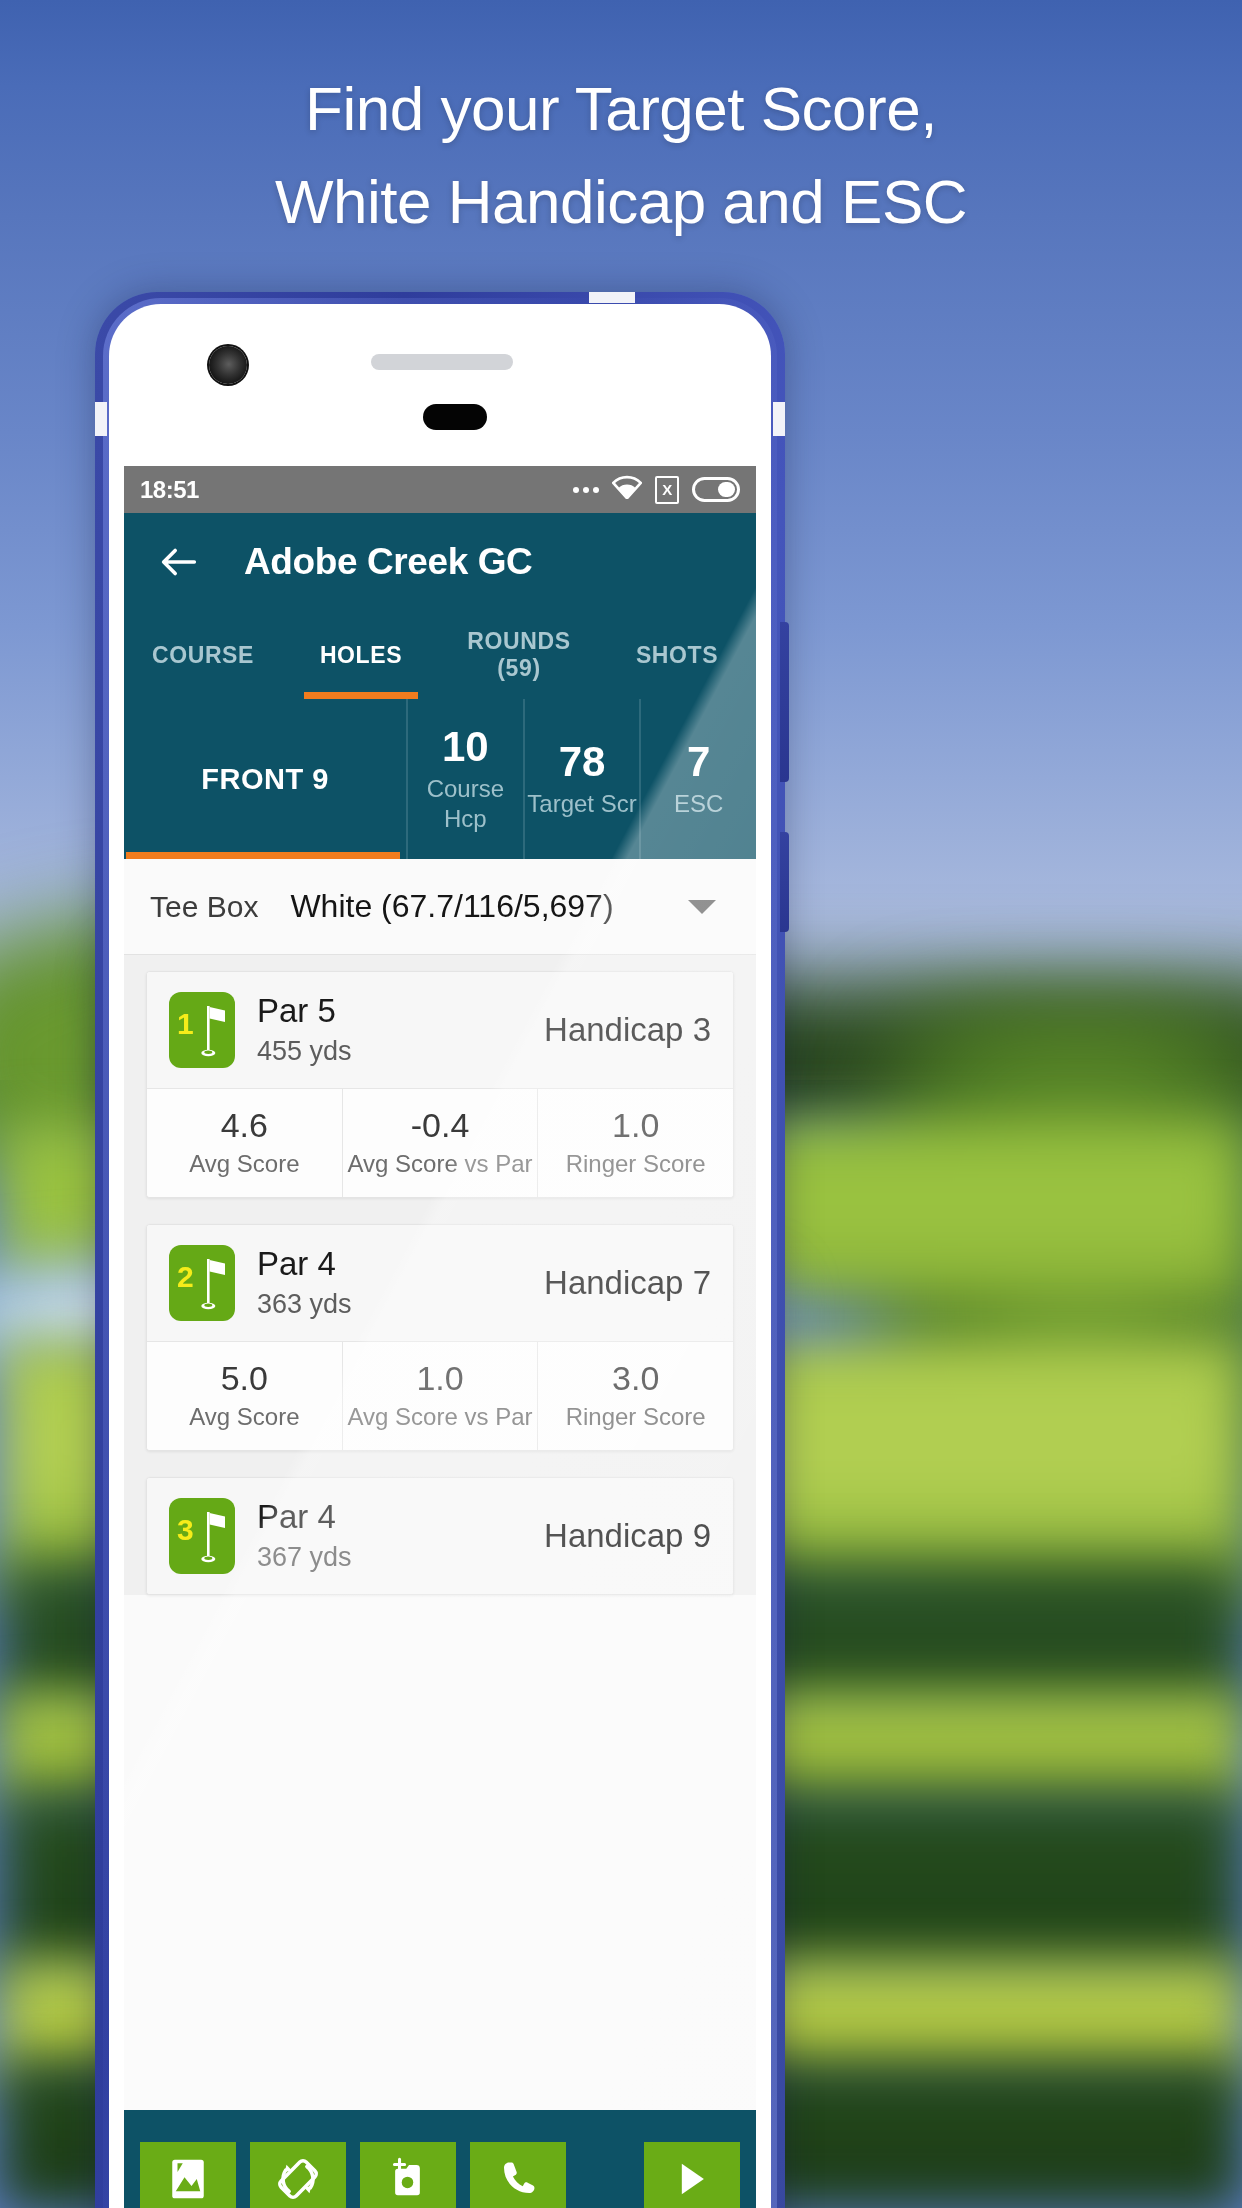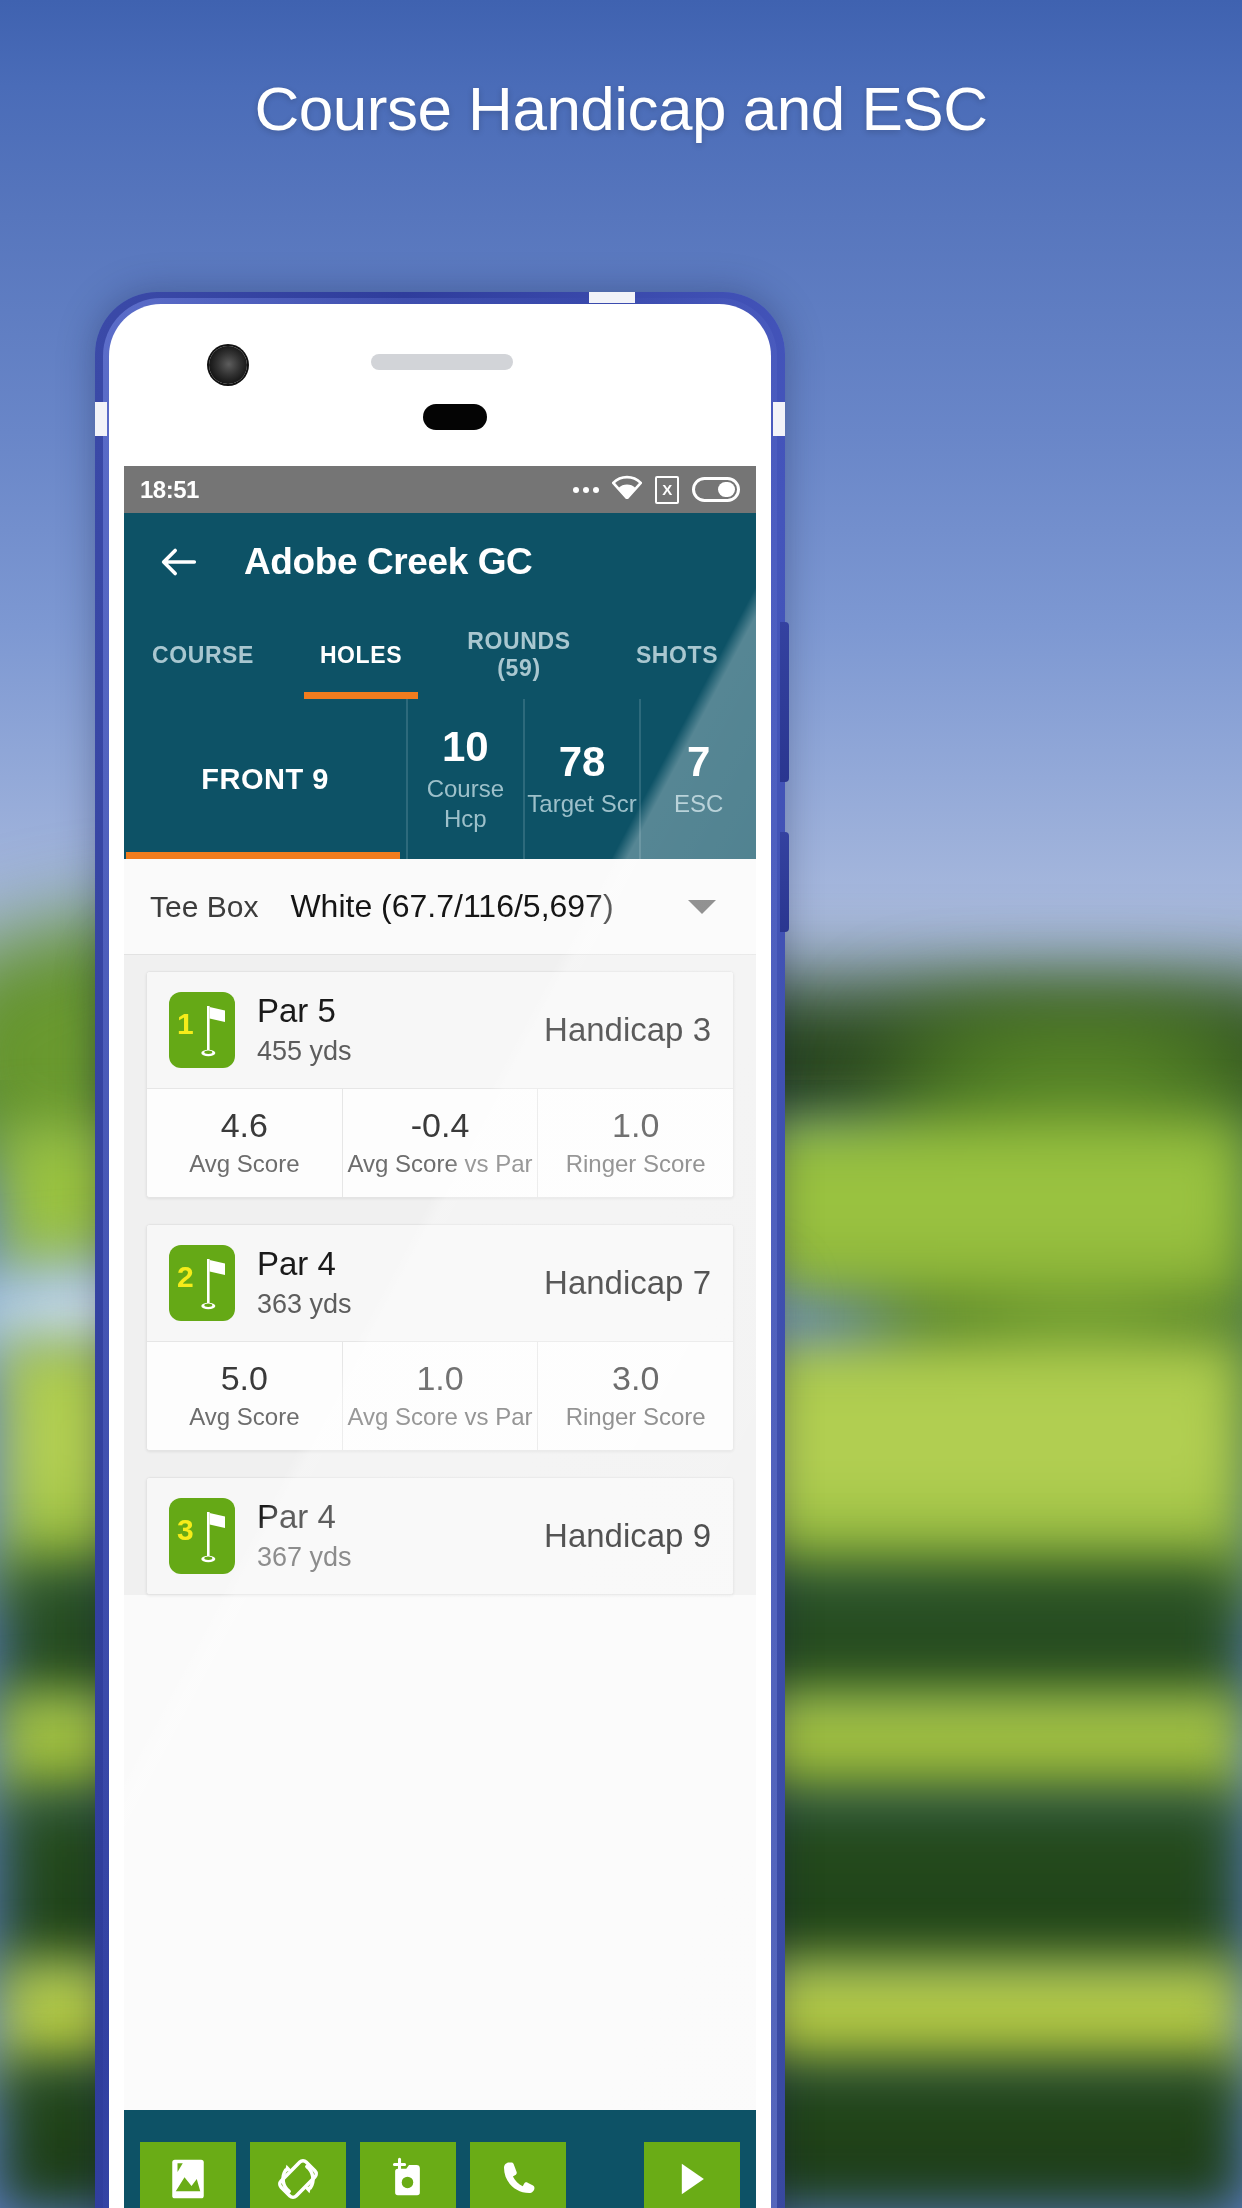--- a/index.html
+++ b/index.html
@@ -310,21 +310,22 @@
   <div class="bg-water"></div>
   <div class="bg-fair2"></div>
   <div class="bg-dark1"></div>
   <div class="bg-stripe-y"></div>
   <div class="bg-dark2"></div>
   <div class="bg-stripe-y2"></div>
   <div class="bg-dark3"></div>
 </div>
 
 <div class="headline">
-  <div>Course Handicap and ESC</div>
+  <div>Find your Target Score,</div>
+  <div>White Handicap and ESC</div>
 </div>
 
 <div id="phone">
   <div class="phone-frame"></div>
   <div class="frame-highlight"></div>
   <div class="antenna-l"></div>
   <div class="antenna-r"></div>
   <div class="antenna-t"></div>
   <div class="side-btn vol"></div>
   <div class="side-btn pow"></div>

